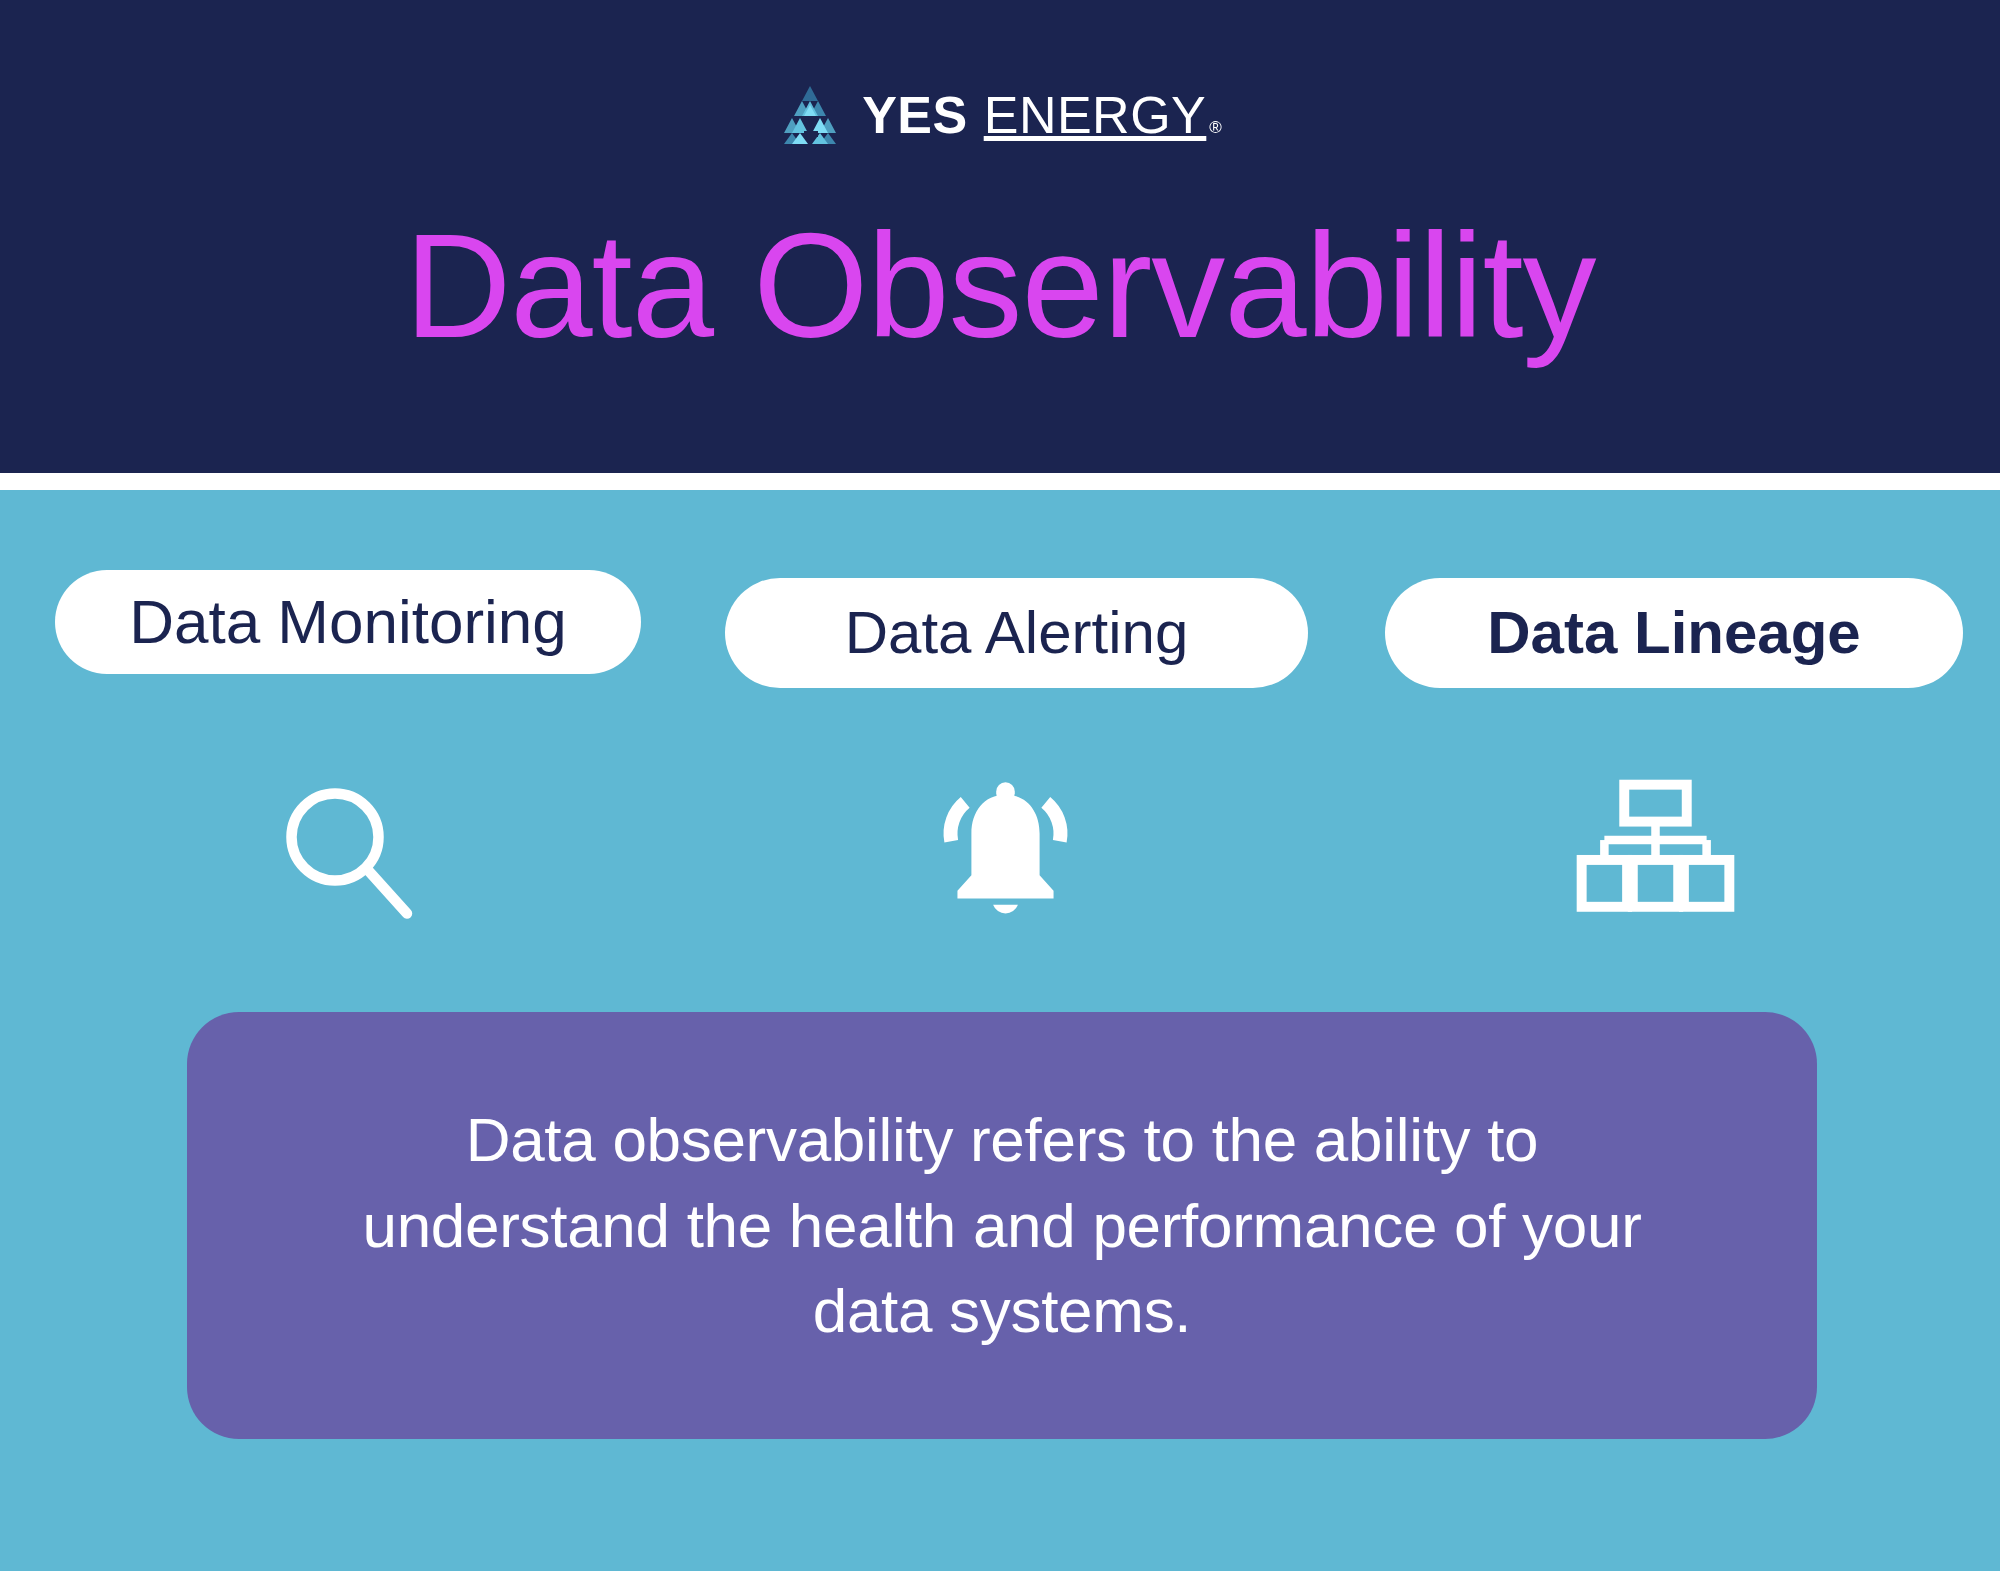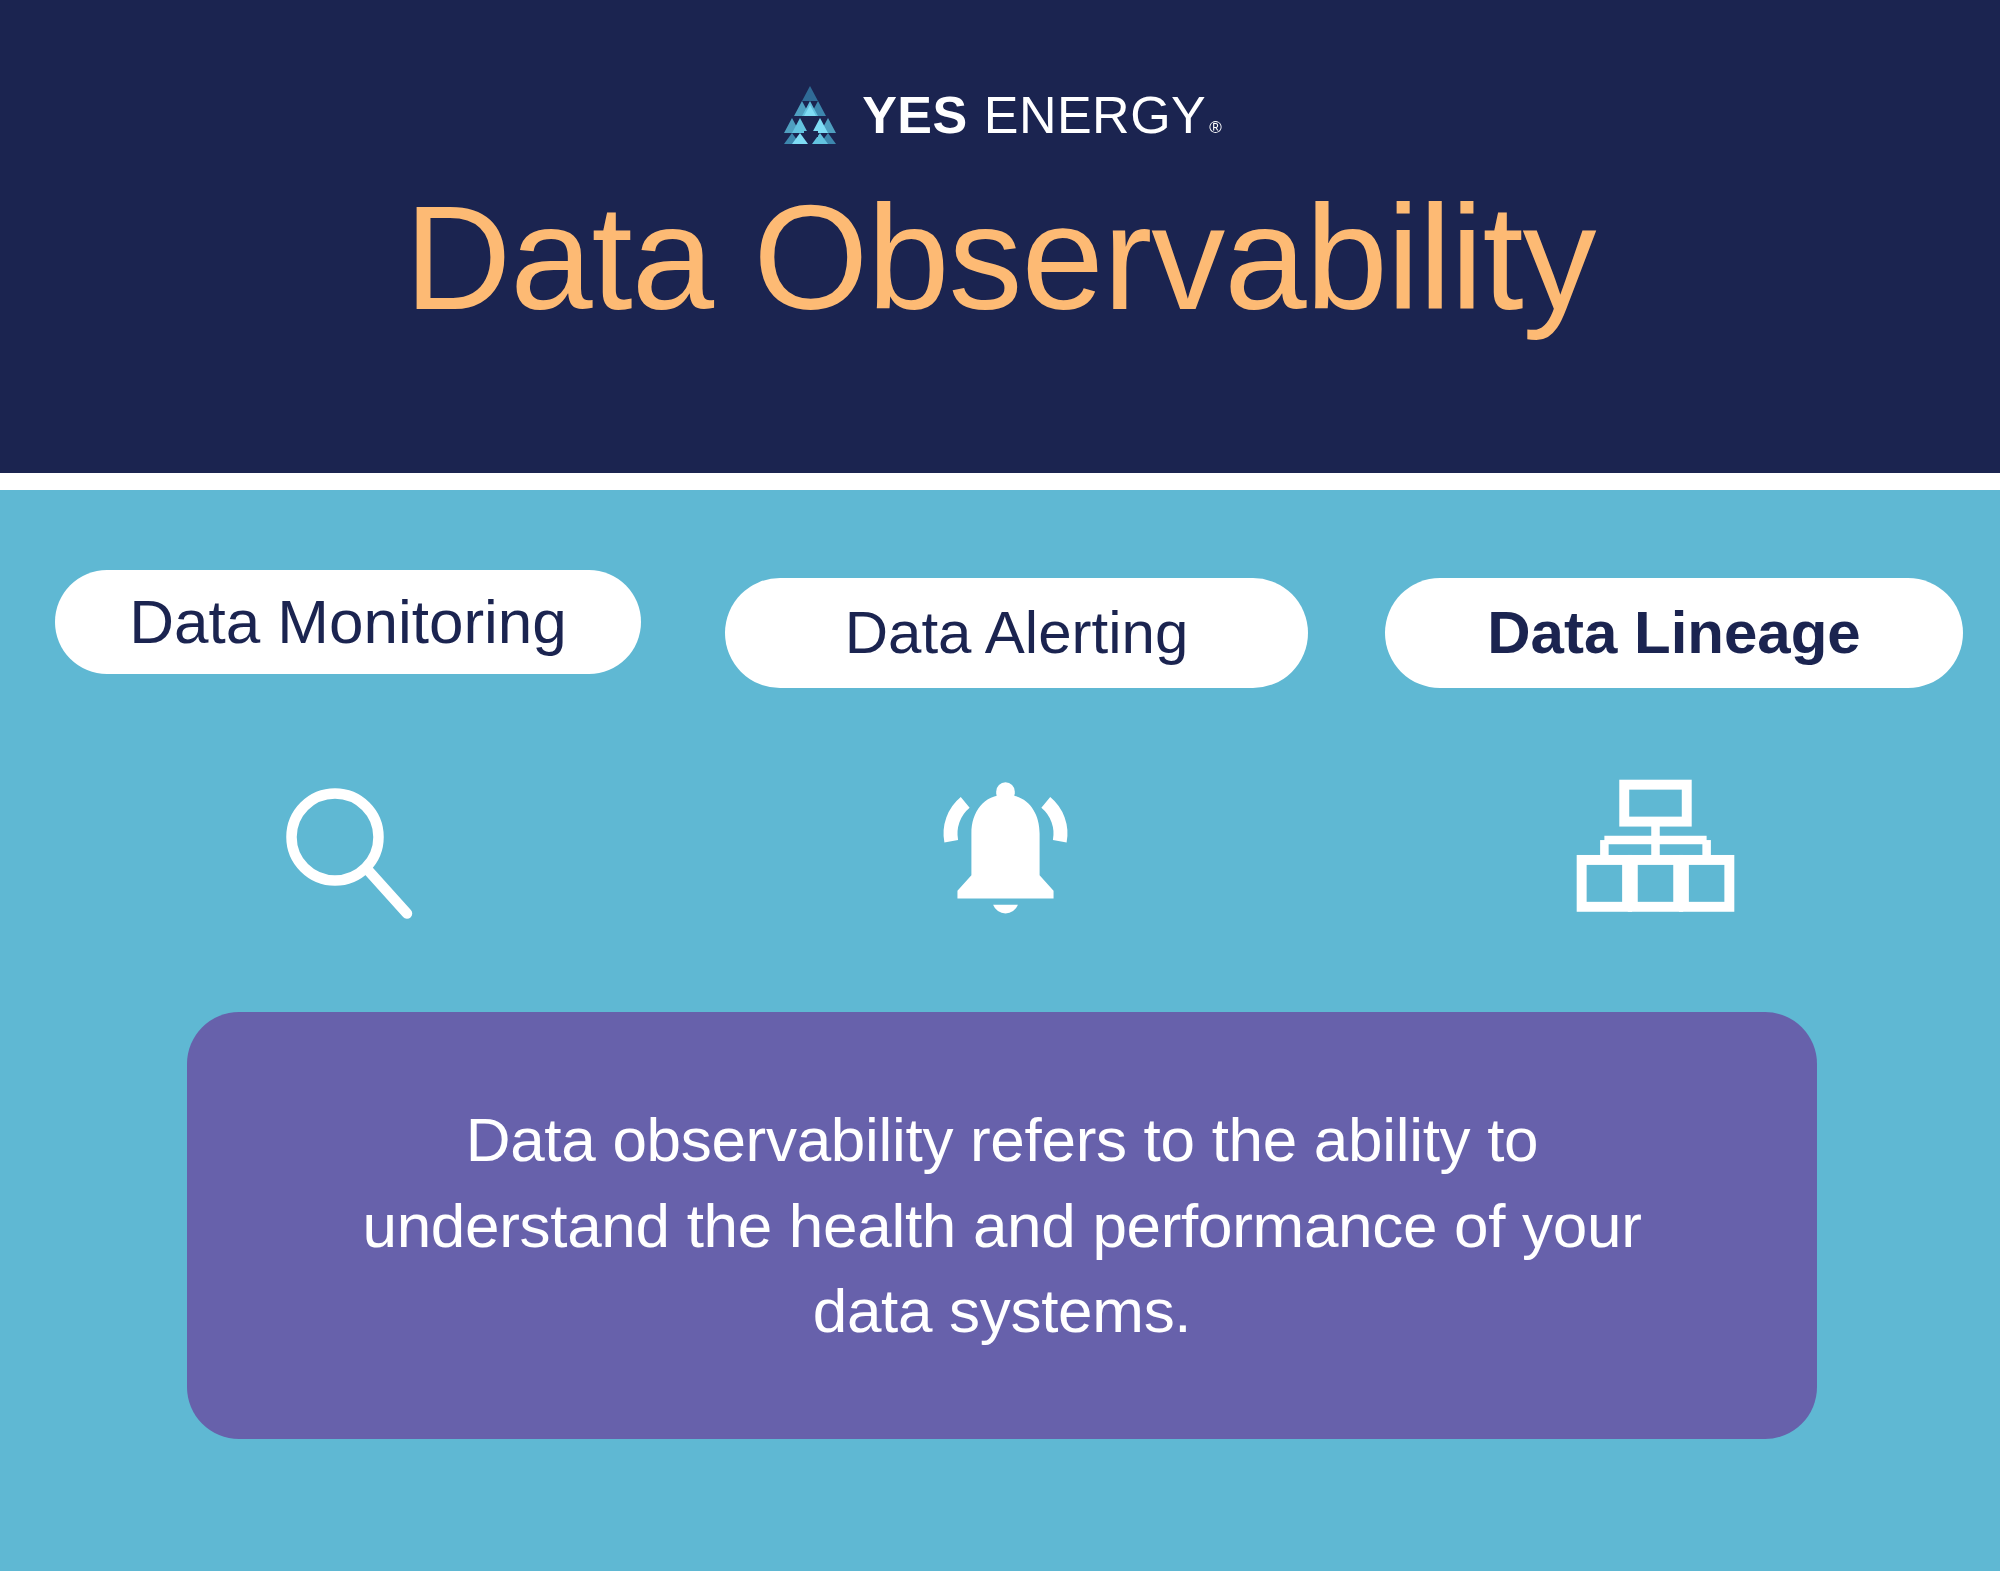--- a/index.html
+++ b/index.html
@@ -68,39 +68,40 @@
     letter-spacing: 0.5px;
     line-height: 1;
   }
 
   .logo-energy {
     font-size: 52px;
     font-weight: 300;
     letter-spacing: 0.5px;
     line-height: 1;
     margin-left: 16px;
+    text-decoration: underline;
   }
 
   .logo-reg {
     font-size: 17px;
     font-weight: 400;
     line-height: 1;
     margin-left: 3px;
     position: relative;
     top: 0px;
   }
 
   
   .page-title {
-    color: #fdba74;
+    color: #d946ef;
     font-size: 148px;
     font-weight: 300;
     letter-spacing: -1px;
     line-height: 1.05;
-    margin-top: 32px;
+    margin-top: 60px;
     text-align: center;
     white-space: nowrap;
   }
 
   
   .pills-row {
     position: absolute;
     top: 558px;
     left: 0;
     width: 2000px;

